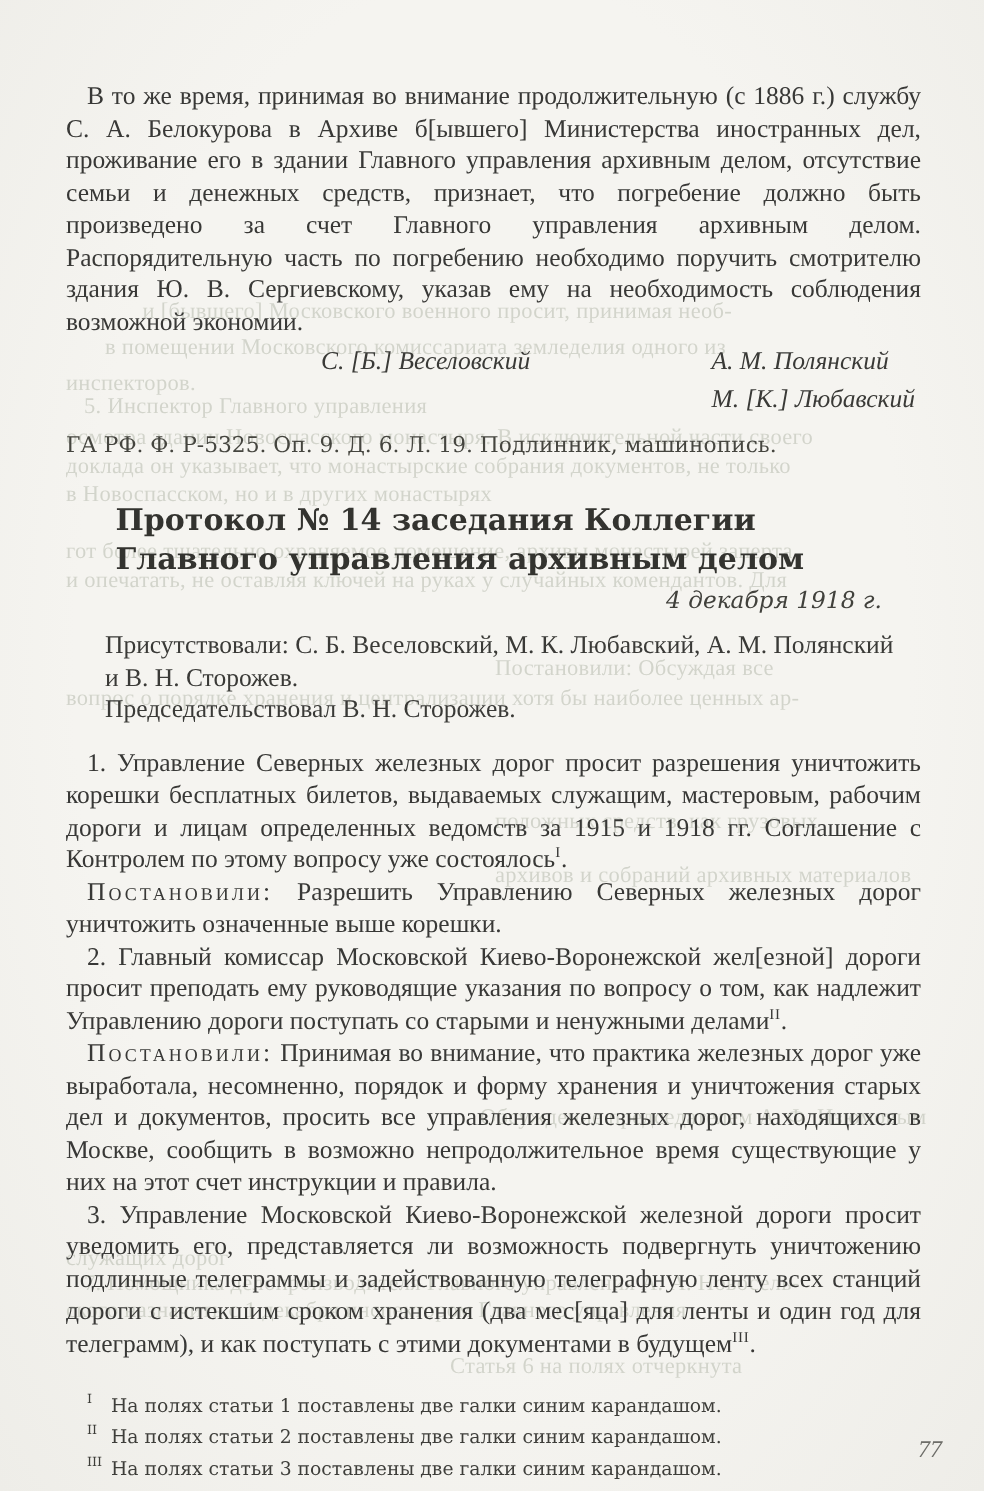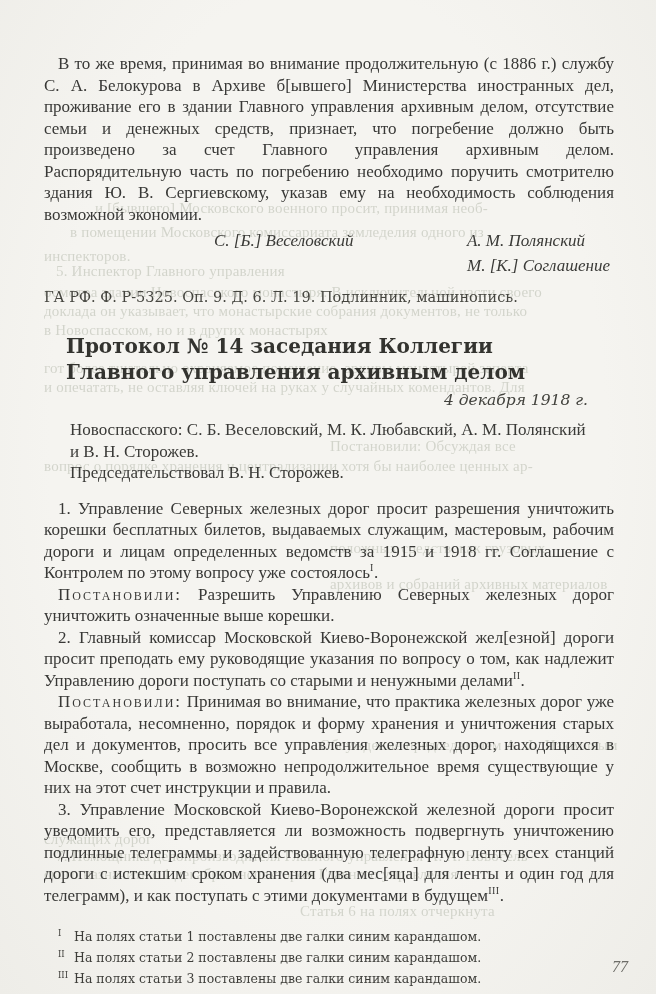--- a/index.html
+++ b/index.html
@@ -72,21 +72,21 @@
   .sig-col-left{margin-left:170px;}
   .sig-col-right{margin-left:auto;padding-right:4px;}
   .archival{
     margin:9px 0 0 0;
     font-family:"DejaVu Serif", serif;
     font-size:14.5px;
     line-height:20px;
     color:#45453f;
   }
   .title{
-    margin:26px 0 0 22px;
+    margin:26px 0 0 33px;
     font-family:"DejaVu Serif", serif;
     font-weight:bold;
     font-size:20px;
     line-height:26px;
     color:#33332f;
   }
   .date-line{
     margin-top:6px;
     padding-right:26px;
     text-align:right;
@@ -164,35 +164,35 @@
   <div class="content">
 
     <p class="body-par">В то же время, принимая во внимание продолжительную (с 1886 г.) службу С. А. Белокурова в Архиве б[ывшего] Министерства иностранных дел, проживание его в здании Главного управления архивным делом, отсутствие семьи и денежных средств, признает, что погребение должно быть произведено за счет Главного управления архивным делом. Распорядительную часть по погребению необходимо поручить смотрителю здания Ю. В. Сергиевскому, указав ему на необходимость соблюдения возможной экономии.</p>
 
     <div class="signatures">
       <div class="sig-col-left">
         <div>С. [Б.] Веселовский</div>
       </div>
       <div class="sig-col-right">
         <div>А. М. Полянский</div>
-        <div>М. [К.] Соглашение</div>
+        <div>М. [К.] Любавский</div>
       </div>
     </div>
 
     <p class="archival">ГА РФ. Ф. Р-5325. Оп. 9. Д. 6. Л. 19. Подлинник, машинопись.</p>
 
     <div class="title">
       <div>Протокол № 14 заседания Коллегии</div>
       <div>Главного управления архивным делом</div>
     </div>
 
     <div class="date-line">4 декабря 1918 г.</div>
 
     <div class="attendees">
-      <div>Новоспасского: С. Б. Веселовский, М. К. Любавский, А. М. Полянский</div>
+      <div>Присутствовали: С. Б. Веселовский, М. К. Любавский, А. М. Полянский</div>
       <div>и В. Н. Сторожев.</div>
       <div>Председательствовал В. Н. Сторожев.</div>
     </div>
 
     <div class="items">
 
       <p class="body-par"><span>1. Управление Северных железных дорог просит разрешения уничтожить корешки бесплатных билетов, выдаваемых служащим, мастеровым, рабочим дороги и лицам определенных ведомств за 1915 и 1918 гг. Соглашение с Контролем по этому вопросу уже состоялось</span><sup class="ref">I</sup><span>.</span></p>
       <p class="body-par"><span class="resolution-label">Постановили:</span><span> Разрешить Управлению Северных железных дорог уничтожить означенные выше корешки.</span></p>
 
       <p class="body-par"><span>2. Главный комиссар Московской Киево-Воронежской жел[езной] дороги просит преподать ему руководящие указания по вопросу о том, как надлежит Управлению дороги поступать со старыми и ненужными делами</span><sup class="ref">II</sup><span>.</span></p>

